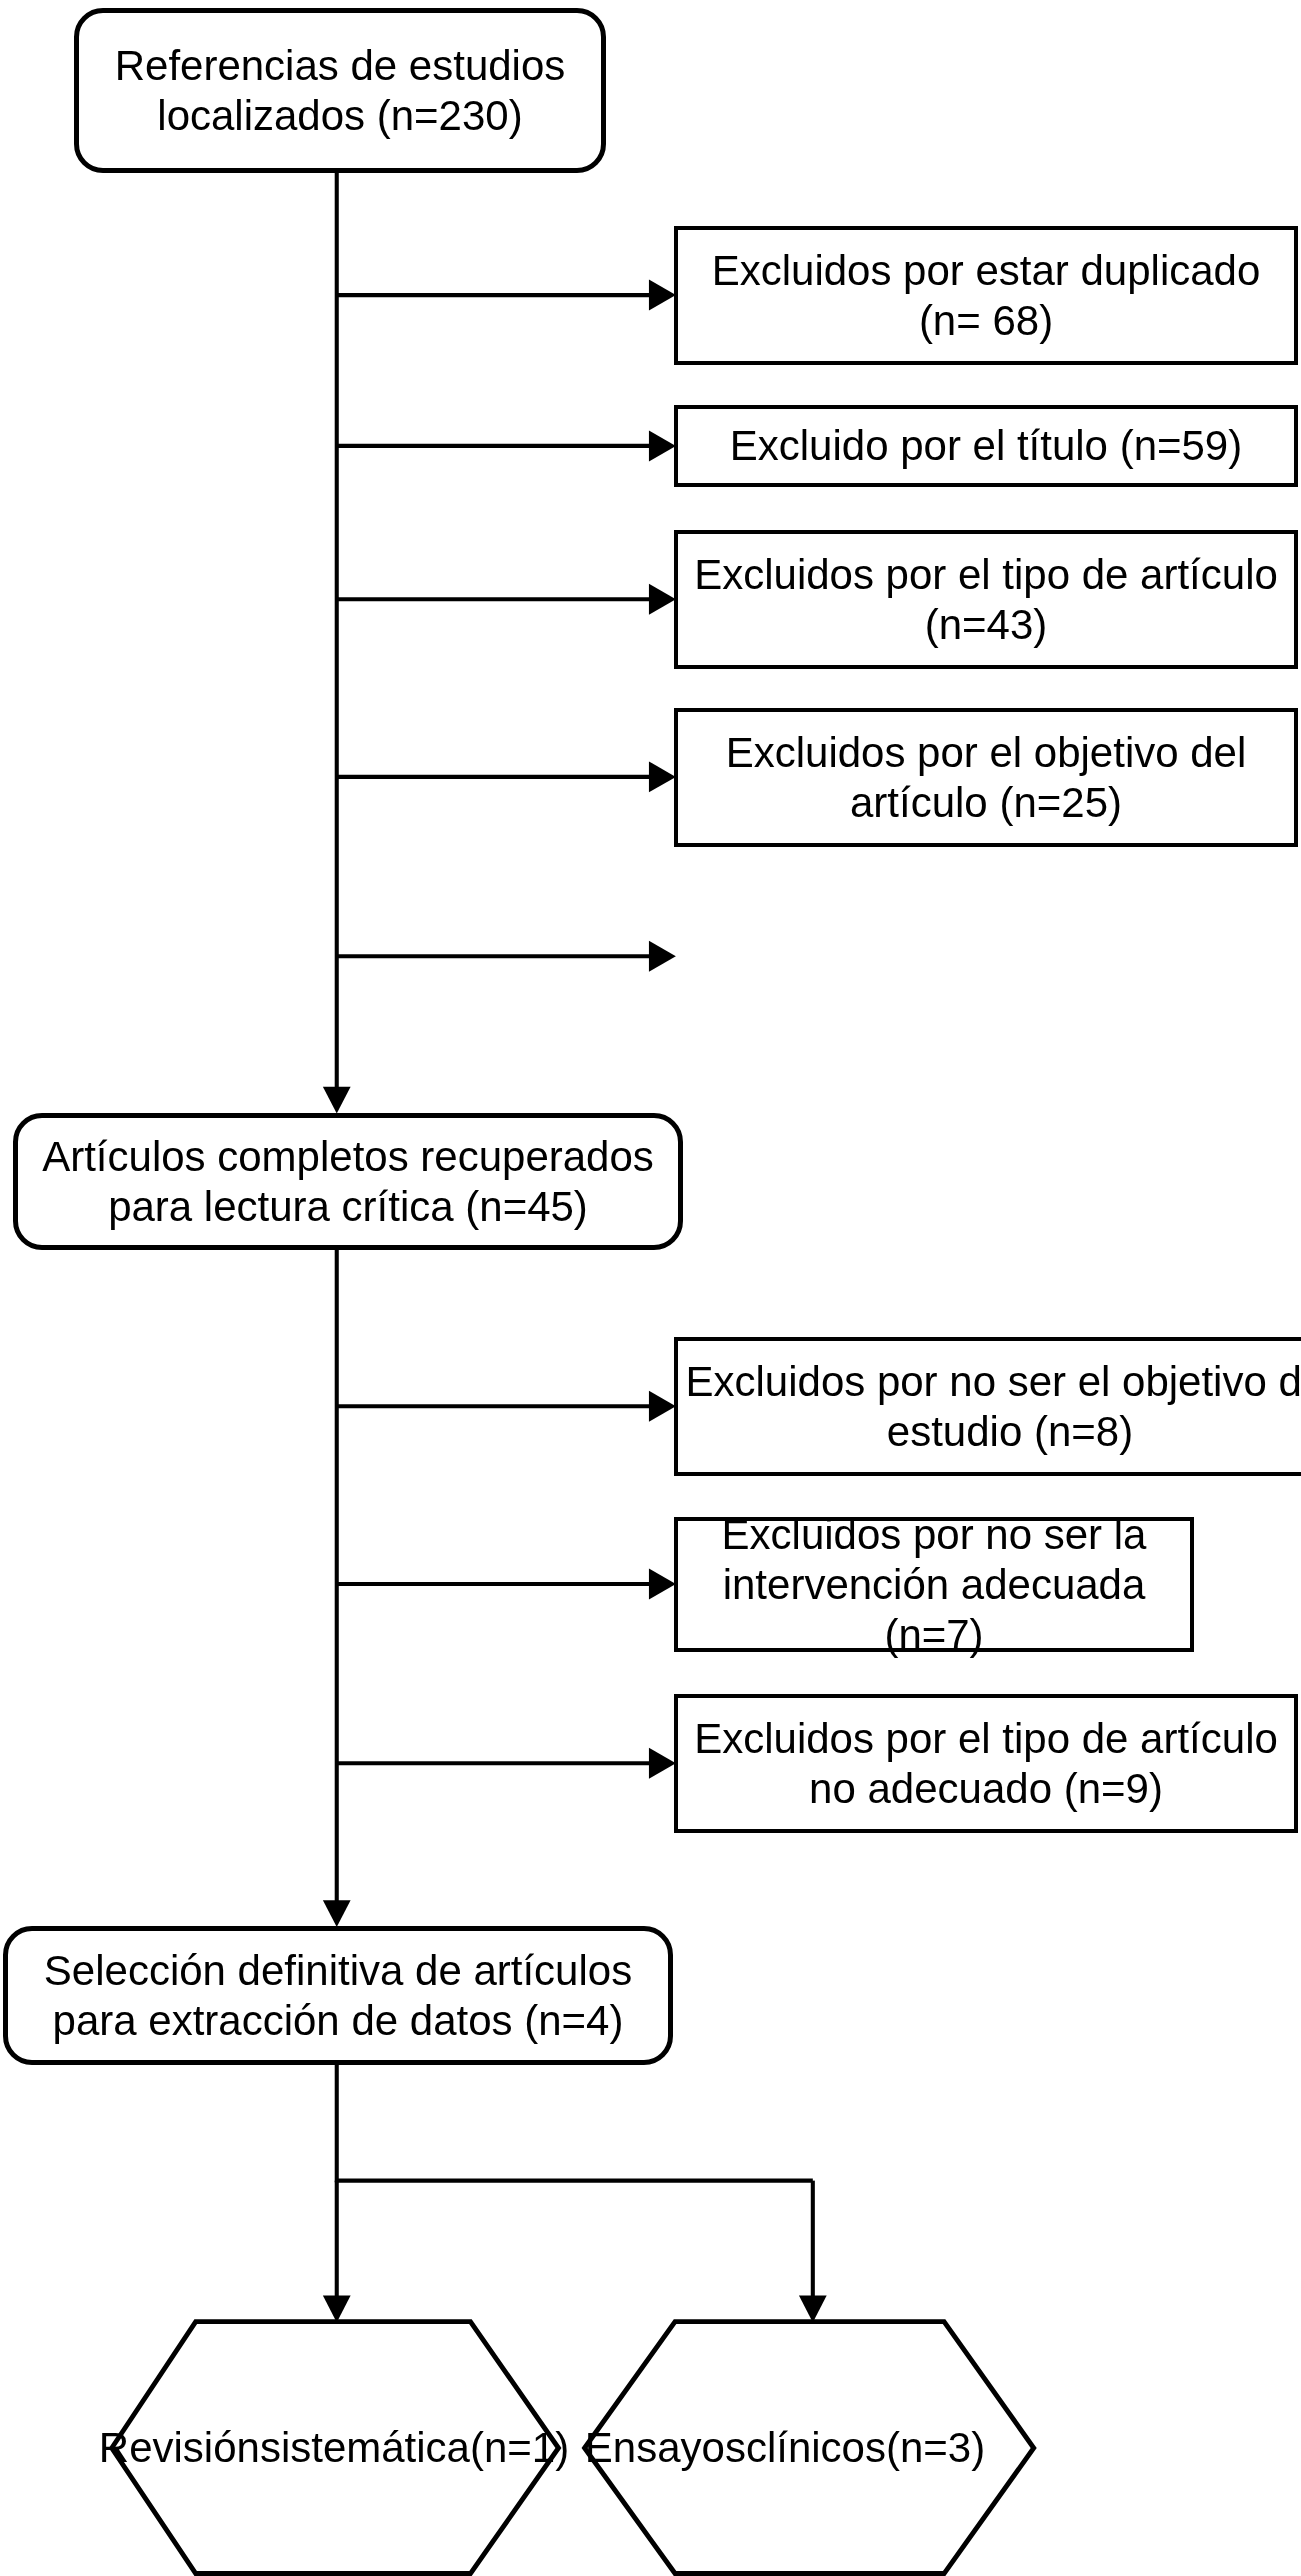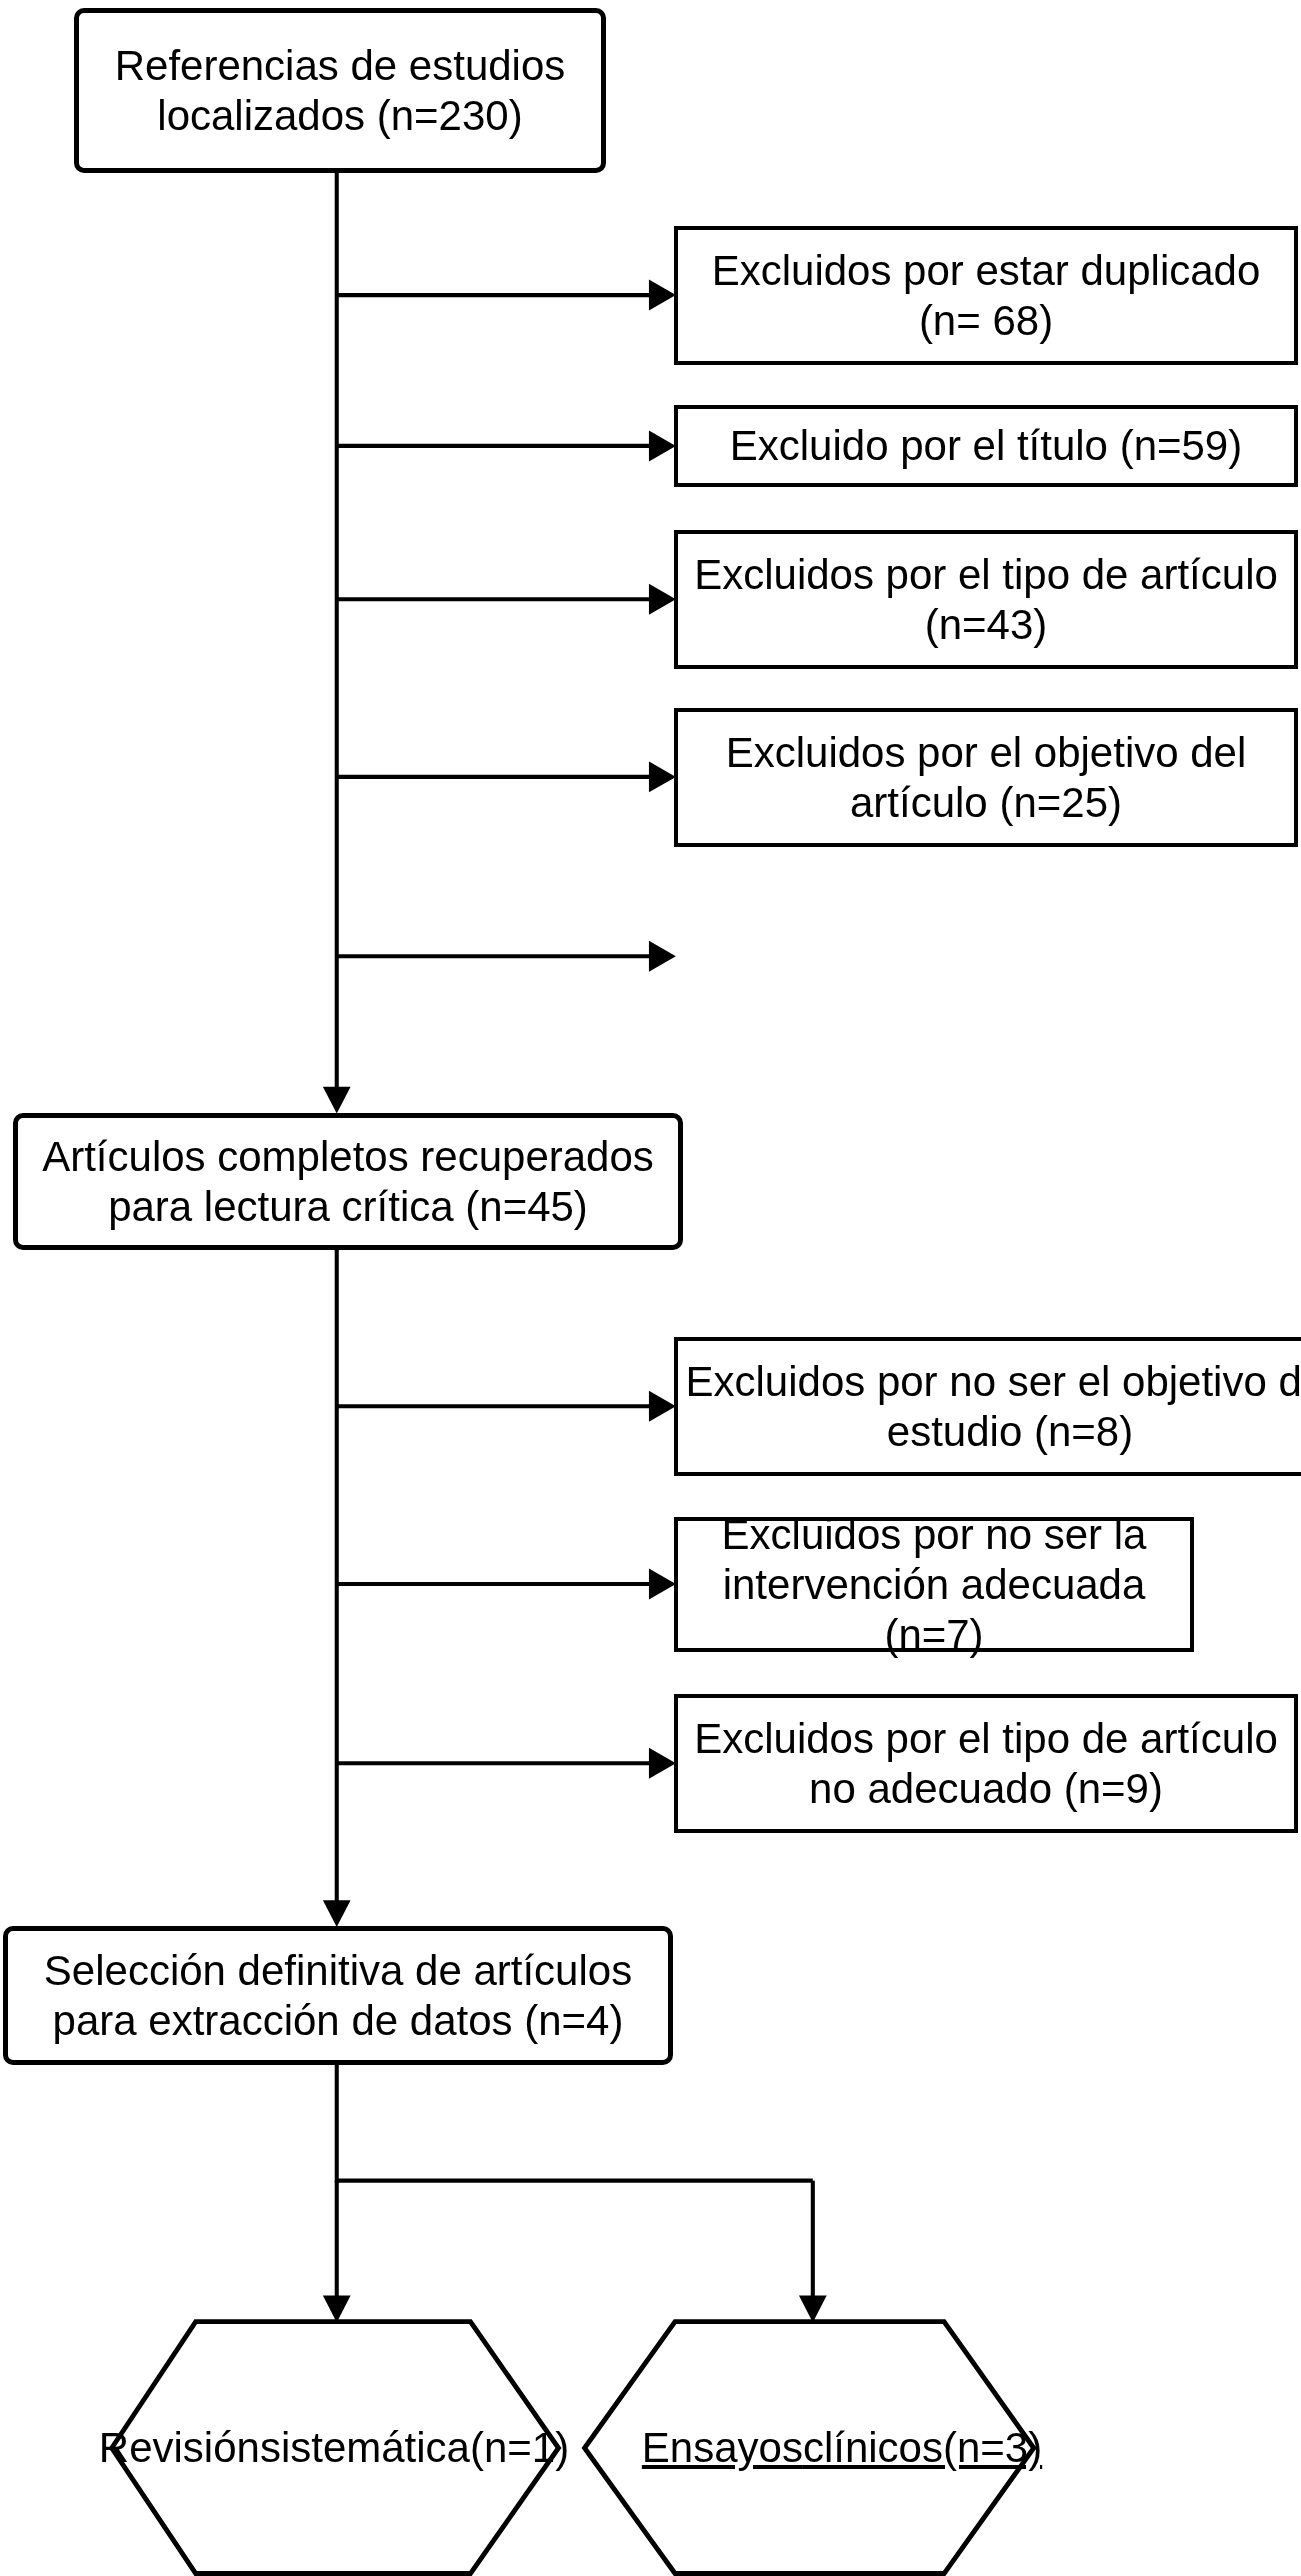--- a/index.html
+++ b/index.html
@@ -21,21 +21,21 @@
     align-items: center;
     justify-content: center;
     text-align: center;
     font-size: 42px;
     line-height: 50px;
     padding: 0 6.5px;
   }
   .node .lbl { display: block; width: 100%; }
   .rounded {
     border-width: 5.7px;
-    border-radius: 10px;
+    border-radius: 29px;
   }
   .hex-label {
     position: absolute;
     display: flex;
     flex-direction: row;
     align-items: center;
     justify-content: center;
     text-align: center;
     font-size: 42px;
     line-height: 50px;
@@ -130,20 +130,20 @@
   <div class="node rounded" style="left:3px; top:1926px; width:670px; height:139px;">
     <span class="lbl">Selección definitiva de artículos para extracción de datos (n=4)</span>
   </div>
 
   <div class="hex-label" style="left:198px; top:2372px; width:272px; height:151px;">
     <span>Revisión</span>
     <span>sistemática</span>
     <span>(n=1)</span>
   </div>
 
-  <div class="hex-label" style="left:706px; top:2372px; width:272px; height:151px;text-decoration:underline;">
+  <div class="hex-label" style="left:649px; top:2372px; width:272px; height:151px;">
     <span>Ensayos</span>
     <span>clínicos</span>
     <span>(n=3)</span>
   </div>
 
 </div>
 
 
 </body></html>

